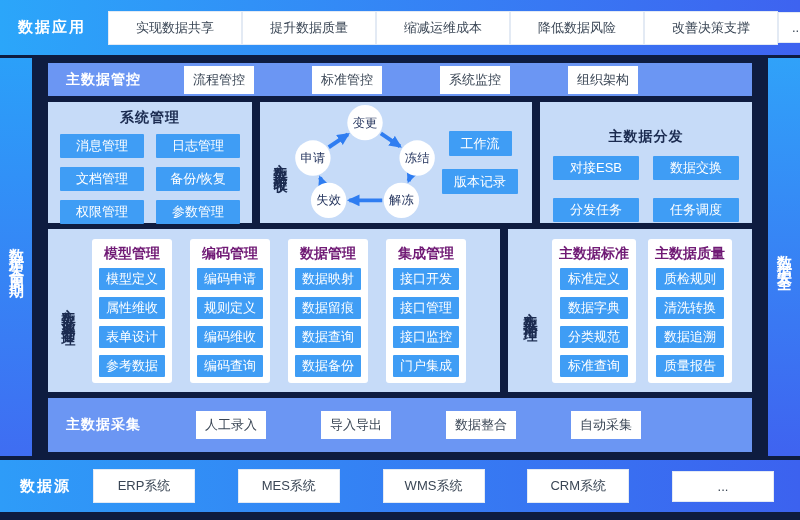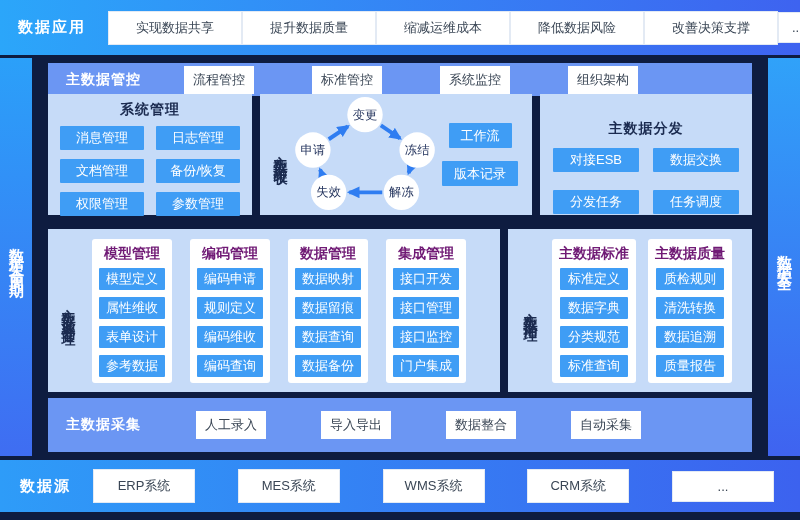--- a/index.html
+++ b/index.html
@@ -49,21 +49,21 @@
   }
   #control-row { top: 8px; height: 33px; }
   #collection-row { top: 343px; height: 54px; }
   .row-label { color: #fff; font-weight: bold; font-size: 14px; letter-spacing: 1px; white-space: nowrap; }
   #control-row .row-label { width: 118px; }
   #collection-row .row-label { width: 130px; }
   #control-row .row-items { display: flex; gap: 58px; }
   #collection-row .row-items { display: flex; gap: 55px; }
   .row-blue .wcard { border: none; padding: 5px 9px; }
   
-  #row2 { position: absolute; left: 16px; top: 39px; width: 704px; height: 121px; display: flex; gap: 8px; }
+  #row2 { position: absolute; left: 16px; top: 47px; width: 704px; height: 121px; display: flex; gap: 8px; }
   .panel { background: #C6DBF8; }
   #system-panel { width: 208px; padding-top: 7px; text-align: center; }
   #distribution-panel { width: 216px; padding-top: 26px; text-align: center; }
   .panel-title { color: #1B2B50; font-weight: bold; font-size: 14px; letter-spacing: 1px; }
   .grid2 { display: grid; justify-content: center; }
   #system-panel .grid2 { grid-template-columns: 84px 84px; gap: 9px 12px; margin-top: 7px; }
   #distribution-panel .grid2 { grid-template-columns: 86px 86px; gap: 18px 14px; margin-top: 10px; }
   .abtn {
     background: #3F9DF5; color: #fff; font-size: 13px; height: 24px; line-height: 24px;
     text-align: center; white-space: nowrap; border-radius: 1px;

